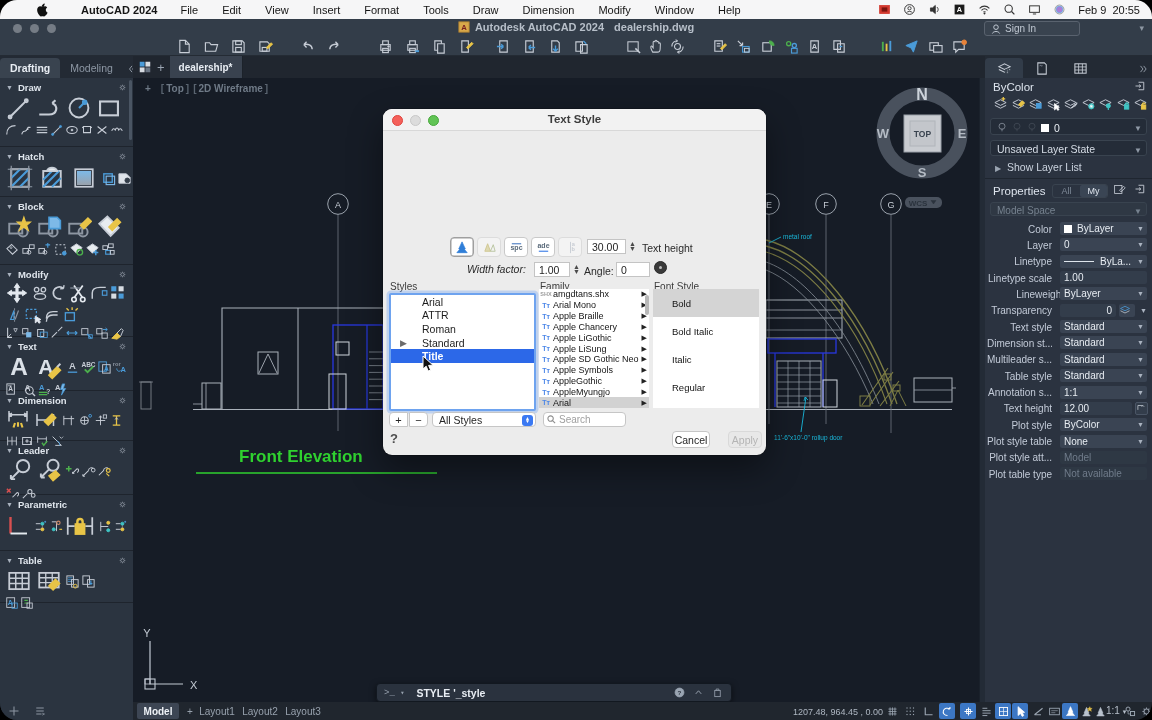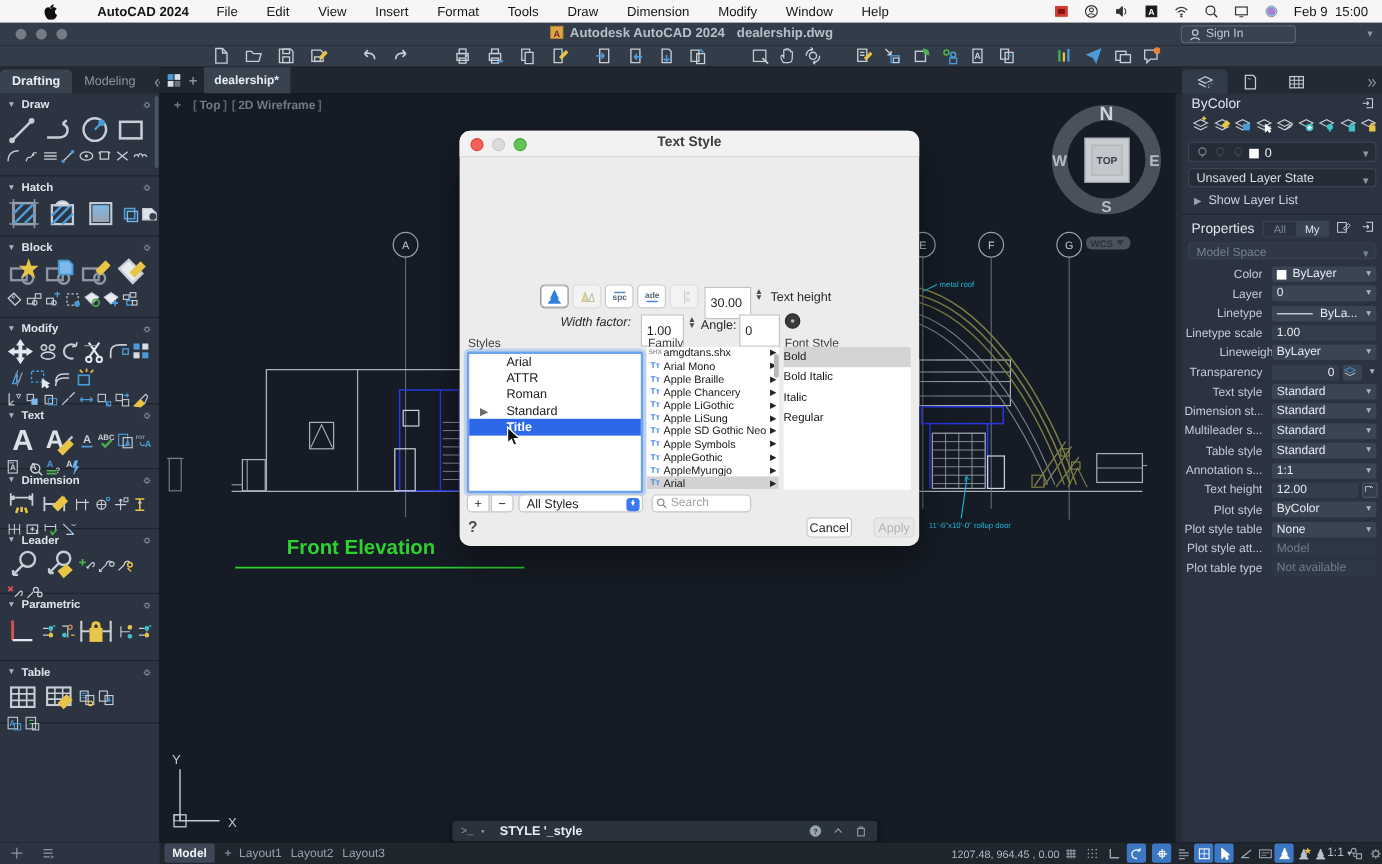--- a/index.html
+++ b/index.html
@@ -1,18 +1,18 @@
 <!DOCTYPE html>
 <html><head>
 <meta charset="utf-8">
 <style>
   * { margin:0; padding:0; box-sizing:border-box; }
   html,body { background:#000; }
   #screen { position:relative; width:1152px; height:720px; overflow:hidden;
-    font-family:"Liberation Sans", sans-serif; -webkit-font-smoothing:antialiased; }
+    font-family:"Liberation Sans", sans-serif;border-radius:17px; -webkit-font-smoothing:antialiased; }
   .abs { position:absolute; }
   svg { display:block; }
 
   
   #menubar { left:0; top:0; width:1152px; height:19px; background:#f6f6f7;
     display:flex; align-items:center; font-size:11px; color:#151515; }
   #menubar .apple { margin-left:36px; font-size:12px; }
   #menubar .mitem { padding:0 12px; white-space:nowrap; }
   #menubar .mitem.bold { font-weight:bold; padding:0 11px; margin-left:22px;}
   #menubar .spacer { flex:1; }
@@ -96,40 +96,40 @@
   #dlg-titlebar { position:absolute; left:0; top:0; right:0; height:22px; background:#f2f2f2;
      border-radius:9px 9px 0 0; border-bottom:1px solid #d8d8d8; }
   .dl-light { position:absolute; top:5.5px; width:11px; height:11px; border-radius:50%; }
   #dlg-title { position:absolute; left:0; right:0; top:4px; text-align:center; font-size:11.5px; font-weight:bold; color:#3c3c3c; }
   #dlg-preview { position:absolute; left:0; top:22px; right:0; height:97px; background:#fff; }
   #dlg-sample { position:absolute; left:0; right:0; top:16px; text-align:center; font-size:42px; font-weight:bold; color:#111; letter-spacing:0; transform:scaleX(.78); }
   #dlg-previnfo { position:absolute; left:0; right:0; top:107px; text-align:center; font-size:11px; color:#9b9b9b; white-space:pre; }
   .fxbtn { position:absolute; top:128px; width:24px; height:20px; background:#fff; border:1px solid #c9c9c9; border-radius:4px;
      display:flex; align-items:center; justify-content:center; }
   .fxbtn.dis { background:#f3f3f3; border-color:#dcdcdc; }
-  .dfield { position:absolute; background:#fff; border:1px solid #c4c4c4; height:27px; font-size:10.5px; color:#1d1d1d;
+  .dfield { position:absolute; background:#fff; border:1px solid #c4c4c4; height:15px; font-size:10.5px; color:#1d1d1d;
      display:flex; align-items:center; padding:0 4px; }
   .dstepper { position:absolute; width:9px; height:15px; font-size:7px; color:#4a4a4a; display:flex; flex-direction:column;
      align-items:center; justify-content:center; line-height:4.6px; }
   .dlabel { position:absolute; font-size:10.5px; color:#2a2a2a; }
   .listlabel { position:absolute; top:172px; font-size:10px; color:#3c3c3c; }
   #styles-list { position:absolute; left:6px; top:184px; width:147px; height:118px; background:#fff;
      border:2px solid #6ea3ef; border-radius:2px; box-shadow:0 0 0 2.5px rgba(110,160,240,.35); }
   .stitem { height:13.6px; display:flex; align-items:center; font-size:10.5px; color:#1c1c1c; padding-left:31px; position:relative;}
   .stitem.sel { background:#2c68e8; color:#fff; font-weight:bold; }
   .stitem .disc { position:absolute; left:9px; font-size:9px; color:#6b6b6b; }
   #family-list { position:absolute; left:156px; top:180px; width:110px; height:119px; background:#fff; overflow:hidden; }
   .fitem { height:10.85px; display:flex; align-items:center; font-size:9px; color:#141414; position:relative; padding-left:14px;}
   .fitem.sel { background:#d2d2d2; }
   .fitem .ficon { position:absolute; left:1px; width:12px; text-align:center; font-size:7px; font-weight:bold; color:#4a86e8; }
   .fitem .ficon.shx { color:#9b9b9b; font-size:5.5px; }
   .fitem .farrow { position:absolute; right:2px; font-size:7px; color:#222; }
   #family-scroll { position:absolute; left:262px; top:186px; width:4px; height:20px; background:#b9b9b9; border-radius:2px; }
   #fontstyle-list { position:absolute; left:270px; top:180px; width:106px; height:119px; background:#fff; }
-  .fsitem { height:17px; display:flex; align-items:center; font-size:9.5px; color:#141414; padding-left:0; }
+  .fsitem { height:28px; display:flex; align-items:center; font-size:9.5px; color:#141414; padding-left:19px; }
   .fsitem.sel { background:#d4d4d4; }
   .dbtn { position:absolute; background:#fff; border:1px solid #c6c6c6; border-radius:4px; font-size:11px; color:#262626;
      display:flex; align-items:center; justify-content:center; }
   #dlg-search { position:absolute; left:160px; top:303px; width:83px; height:15px; background:#fff; border:1px solid #c6c6c6;
      border-radius:4px; display:flex; align-items:center; font-size:10px; color:#9f9f9f; padding-left:3px; gap:3px;}
   #dlg-help { position:absolute; left:7px; top:322px; font-size:13px; font-weight:bold; color:#4d4d4d; }
 
   .cursor-svg { z-index:50; }
 </style>
 </head>
@@ -188,21 +188,21 @@
             <path d="M6,13.5 H10" stroke="#333" stroke-width="1.2" fill="none"></path>
           </svg>
         </span>
         <span class="sicon">
           <svg width="13" height="13" viewBox="0 0 16 16" fill="none">
             <circle cx="8" cy="8" r="5.5" stroke="#888" stroke-width="1" fill="none"></circle>
             <circle cx="8" cy="8" r="4.2" stroke="#59b6e8" stroke-width="0.8" fill="#a97fd8"></circle>
           </svg>
         </span>
       </span>
-  <span class="clock">Feb 9  15:00</span>
+  <span class="clock">Feb 9  20:55</span>
 </div>
 
 <div id="titlebar" class="abs">
   <div class="tlight" style="left:13px"></div>
   <div class="tlight" style="left:30px"></div>
   <div class="tlight" style="left:47px"></div>
   <div class="wtitle"><span id="appicon"><span style="display:inline-block;vertical-align:-2px;margin-right:5px;"><svg width="12" height="12" viewBox="0 0 14 14" fill="none">
               <rect x="1" y="1" width="12" height="12" stroke="#b08030" stroke-width="1" fill="#d8a84a"></rect>
               <text x="7" y="11" fill="#7a2020" font-size="9" font-weight="bold" font-family="Liberation Sans,sans-serif" text-anchor="middle">A</text>
             </svg></span></span><b>Autodesk AutoCAD 2024</b><span class="doc">dealership.dwg</span></div>

